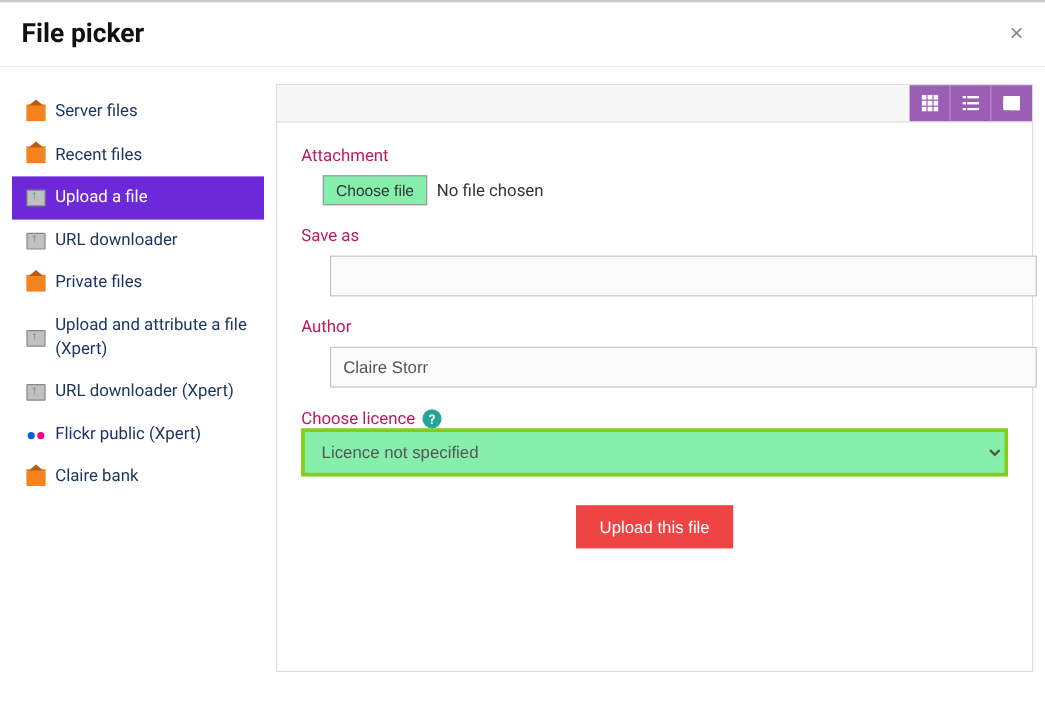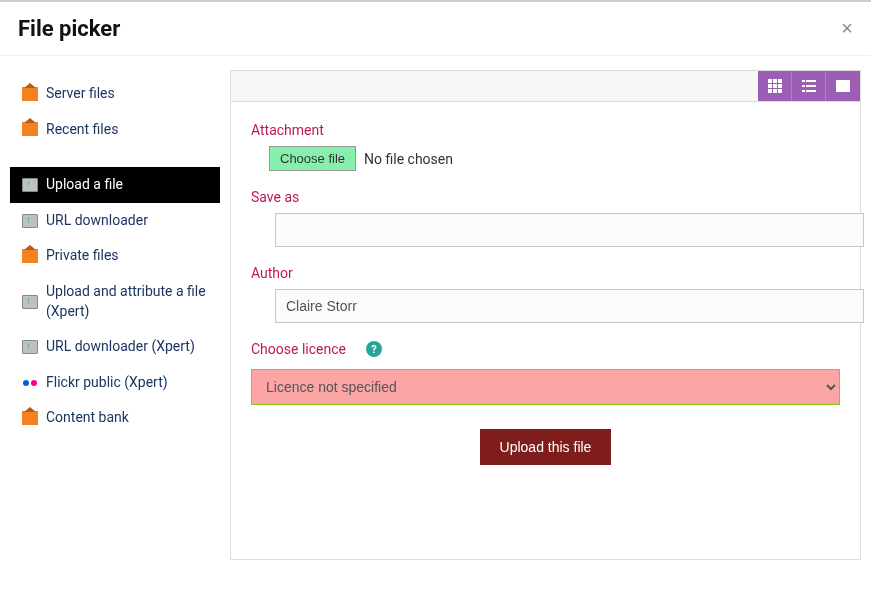--- a/index.html
+++ b/index.html
@@ -43,23 +43,22 @@
       display: flex;
       align-items: center;
       gap: 8px;
       padding: 8px 12px;
       font-size: 14px;
       color: #1d3661;
       cursor: pointer;
       line-height: 1.4;
     }
     .repo-item.active {
-      background: #000000;
+      background: #6d28d9;
       color: #fff;
-      margin-top: 20px;
     }
     .repo-icon {
       width: 16px;
       height: 14px;
       flex: 0 0 16px;
       display: inline-block;
       position: relative;
     }
     .icon-home {
       background: #f58220;
@@ -175,49 +174,49 @@
       padding: 8px 10px;
       border: 1px solid #c7c7c7;
       font-size: 14px;
       background: #fbfbfb;
       color: #555;
       margin-left: 24px;
     }
     .licence-row {
       display: flex;
       align-items: center;
-      gap: 20px;
-      margin-bottom: 12px;
+      gap: 6px;
+      margin-bottom: 0;
     }
     .help-icon {
       width: 16px;
       height: 16px;
       border-radius: 50%;
       background: #26a69a;
       color: #fff;
       font-size: 11px;
       font-weight: bold;
       display: inline-flex;
       align-items: center;
       justify-content: center;
     }
     .select {
       width: 100%;
       padding: 8px 10px;
-      border: 1px solid #84cc16;
-      font-size: 14px;
-      background: #fca5a5;
+      border: 3px solid #84cc16;
+      font-size: 14px;
+      background: #86efac;
       color: #555;
     }
     .submit-row {
       text-align: center;
       margin-top: 24px;
     }
     .upload-btn {
-      background: #7f1d1d;
+      background: #ef4444;
       color: #fff;
       border: none;
       padding: 10px 20px;
       font-size: 14px;
       cursor: pointer;
     }
   </style>
 </head>
 <body>
 
@@ -257,21 +256,21 @@
     <div class="repo-item">
       <span class="repo-icon icon-upload"></span>
       <span>URL downloader (Xpert)</span>
     </div>
     <div class="repo-item">
       <span class="repo-icon icon-flickr"></span>
       <span>Flickr public (Xpert)</span>
     </div>
     <div class="repo-item">
       <span class="repo-icon icon-home"></span>
-      <span>Content bank</span>
+      <span>Claire bank</span>
     </div>
   </div>
 
   <div class="main">
     <div class="viewbar">
       <button class="viewbar-btn">
         <svg width="14" height="14" viewBox="0 0 14 14">
             <rect x="0" y="0" width="4" height="4"></rect>
             <rect x="5" y="0" width="4" height="4"></rect>
             <rect x="10" y="0" width="4" height="4"></rect>

